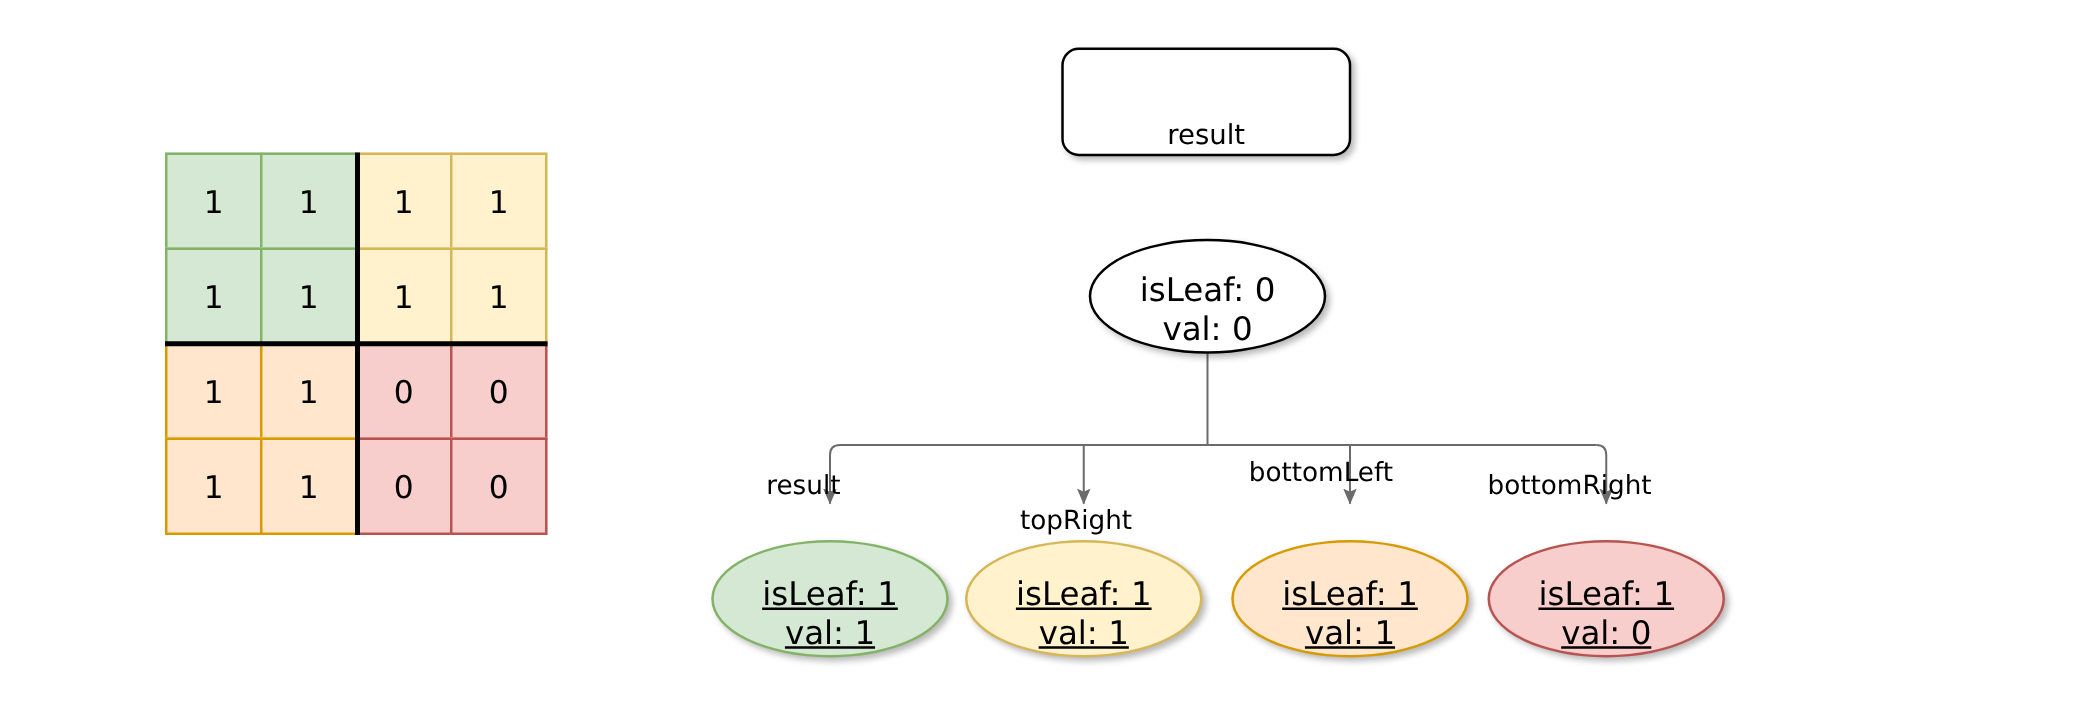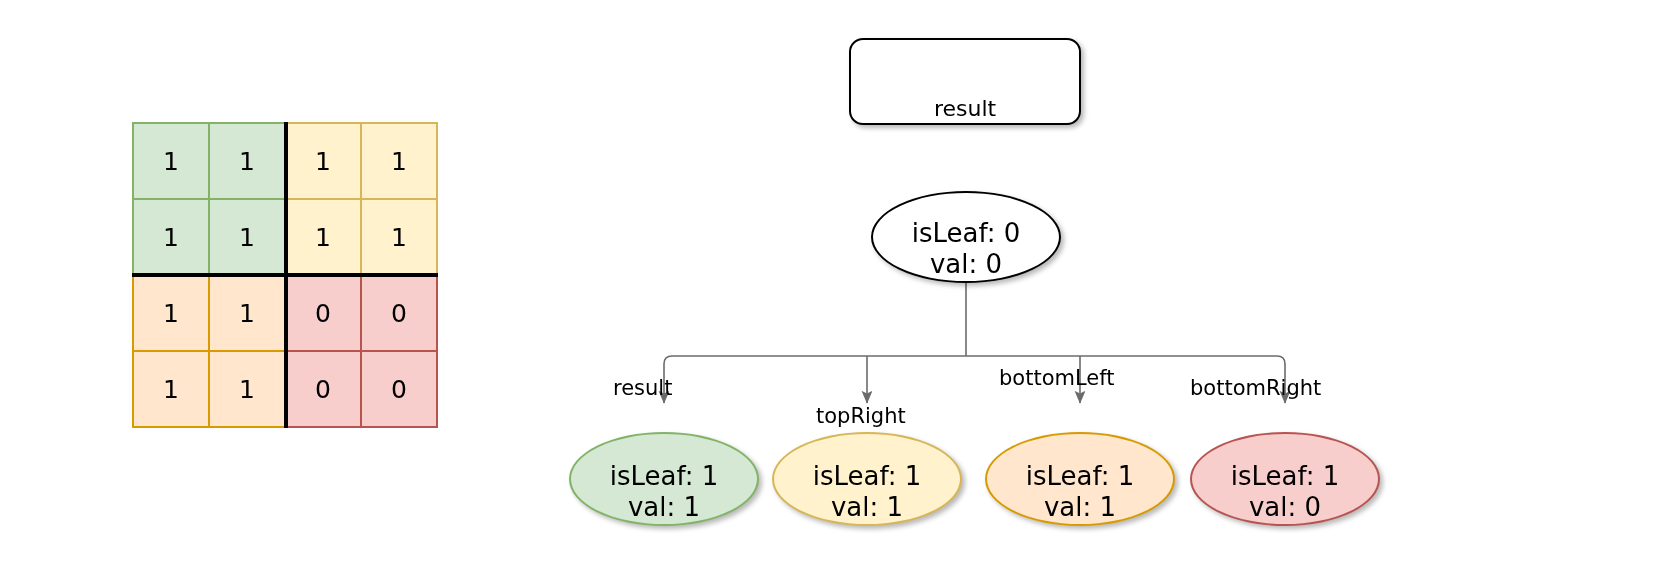--- a/index.html
+++ b/index.html
@@ -109,20 +109,21 @@
     height: 92px;
     background: #ffffff;
     border: 2px solid #000000;
   }
   .leaf {
     top: 432px;
     width: 190px;
     height: 94px;
     border-width: 2px;
     border-style: solid;
+    text-decoration: underline;
   }
   .leaf-0 { left: 569px; background: #d5e8d4; border-color: #82b366; }
   .leaf-1 { left: 772px; background: #fff2cc; border-color: #d6b656; }
   .leaf-2 { left: 985px; background: #ffe6cc; border-color: #d79b00; }
   .leaf-3 { left: 1190px; background: #f8cecc; border-color: #b85450; }
 
   .edge-label {
     position: absolute;
     font-family: "DejaVu Sans", sans-serif;
     font-size: 21px;

